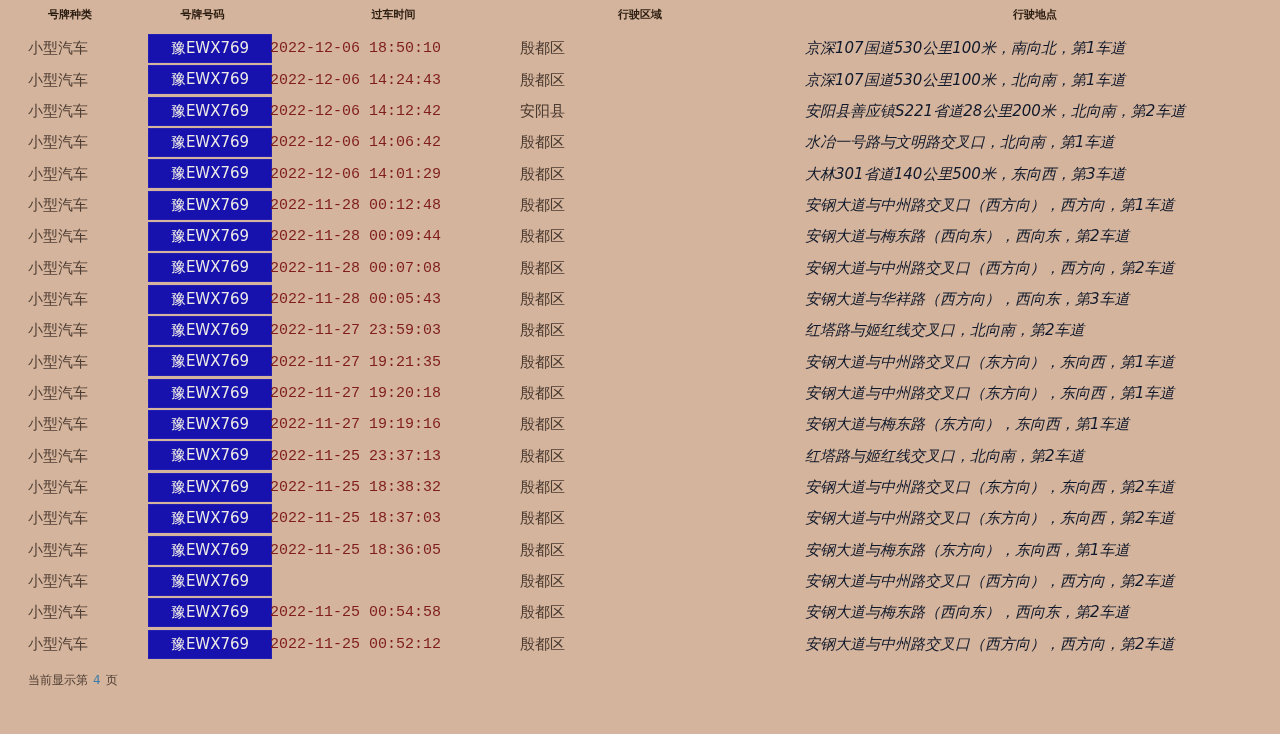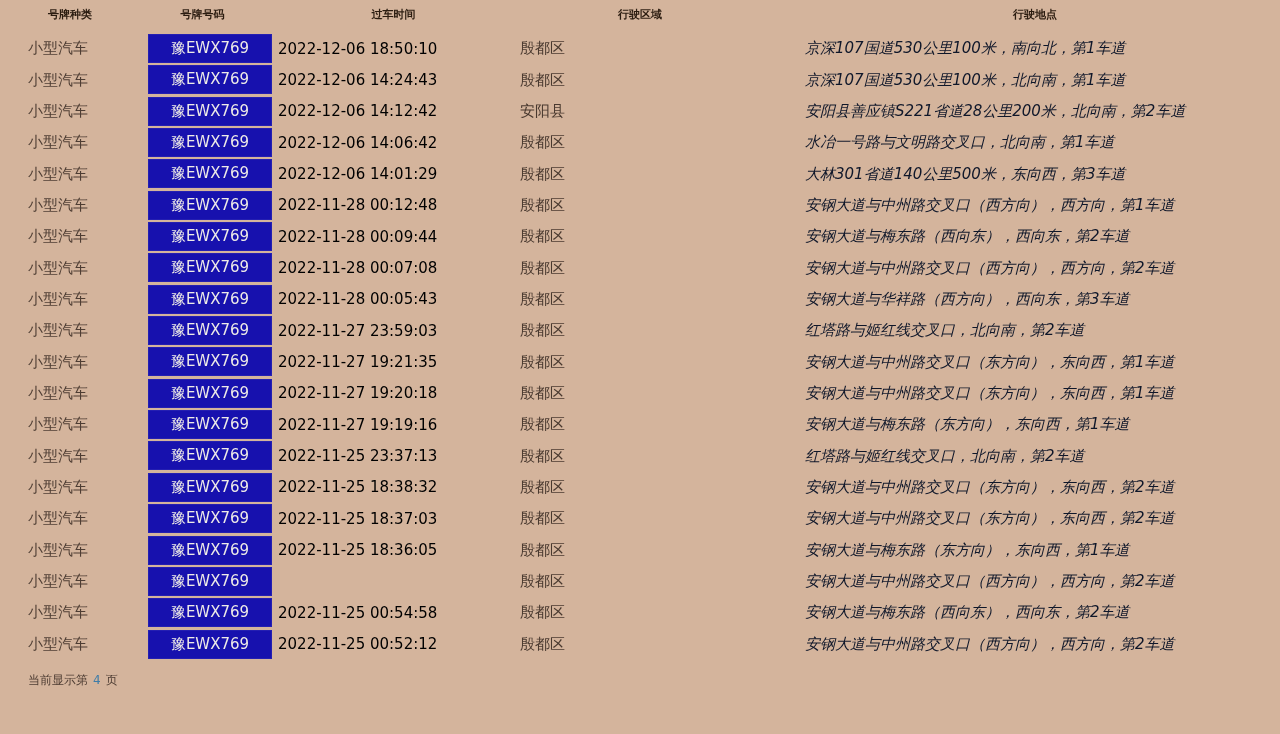--- a/index.html
+++ b/index.html
@@ -36,21 +36,21 @@
   .c-type     { left: 28px; }
   .c-plate {
     left: 140px; width: 124px;
     top: 1px; height: 29px;
     background: #1711ae;
     color: #eeebe7;
     justify-content: center;
     box-shadow: inset 0 0 0 1px rgba(255,255,255,0.06);
     margin-left: 8px;
   }
-  .c-time     { left: 278px; color: #000000; }
+  .c-time     { left: 270px; color: #7f1d1d; font-family: Liberation Mono, monospace; }
   .c-district { left: 520px; color: #49392f; }
   .c-location { left: 805px; color: #0f172a; font-style: italic; }
 
   
   .footer {
     position: relative;
     margin: 12px 0 0 28px;
     font-size: 12px; color: #4e3d33;
     display: flex; align-items: center; gap: 5px;
   }

